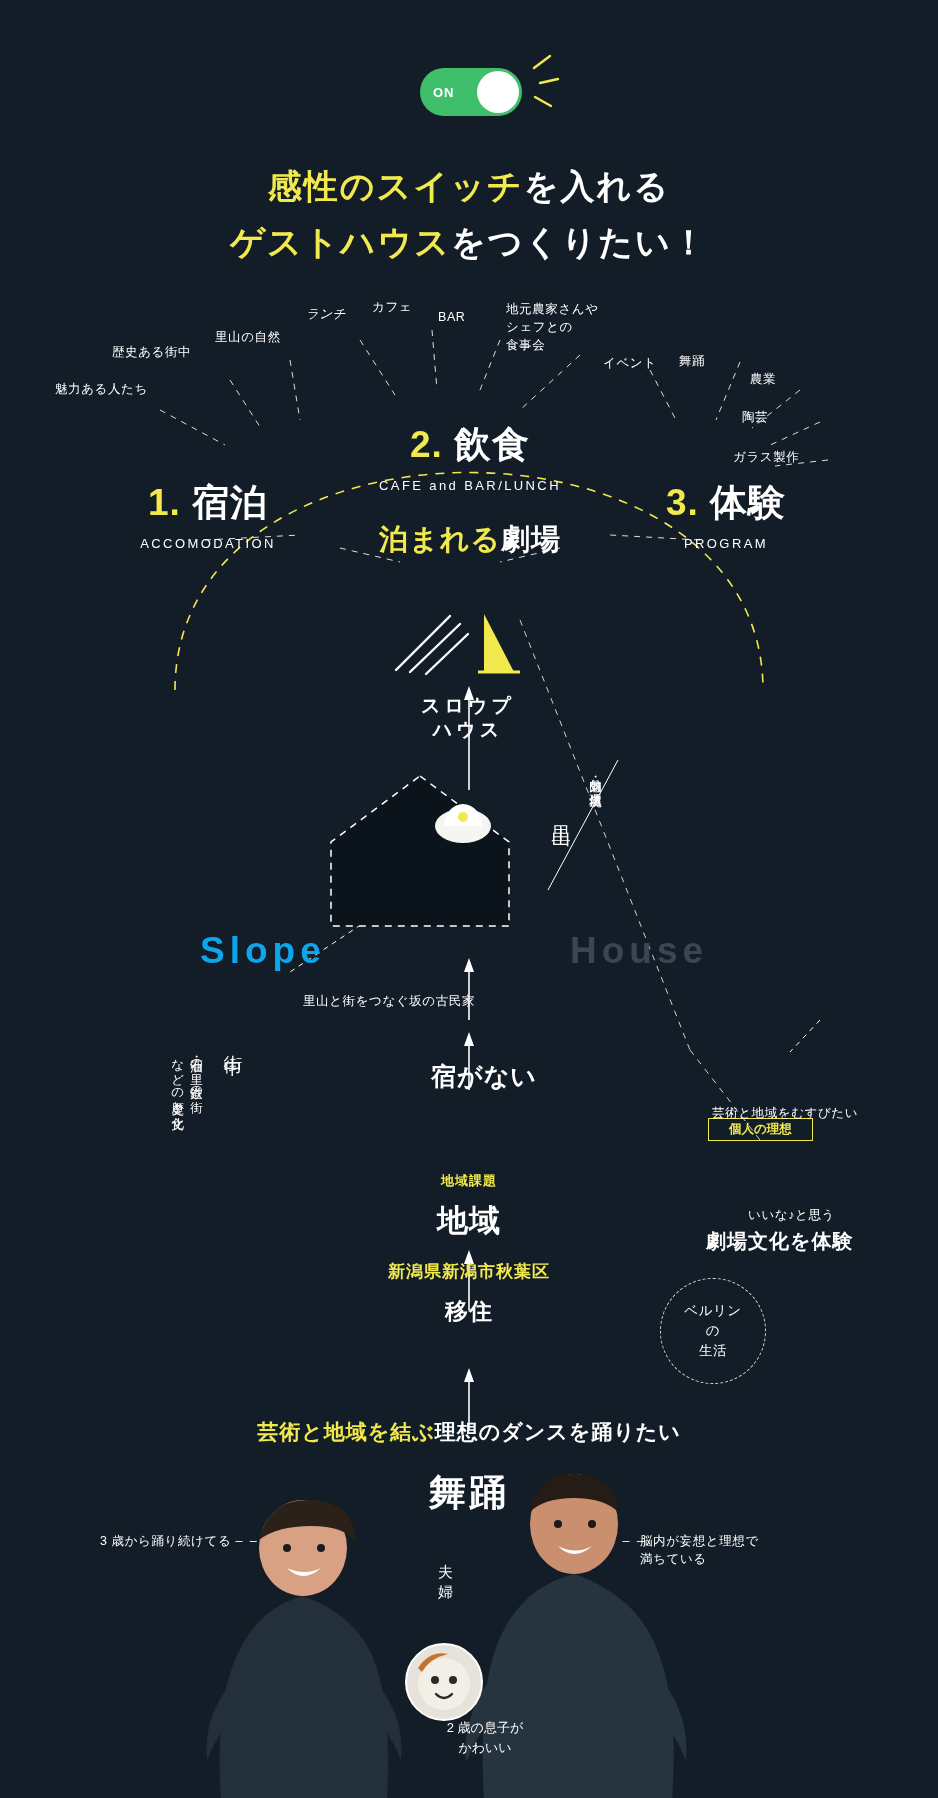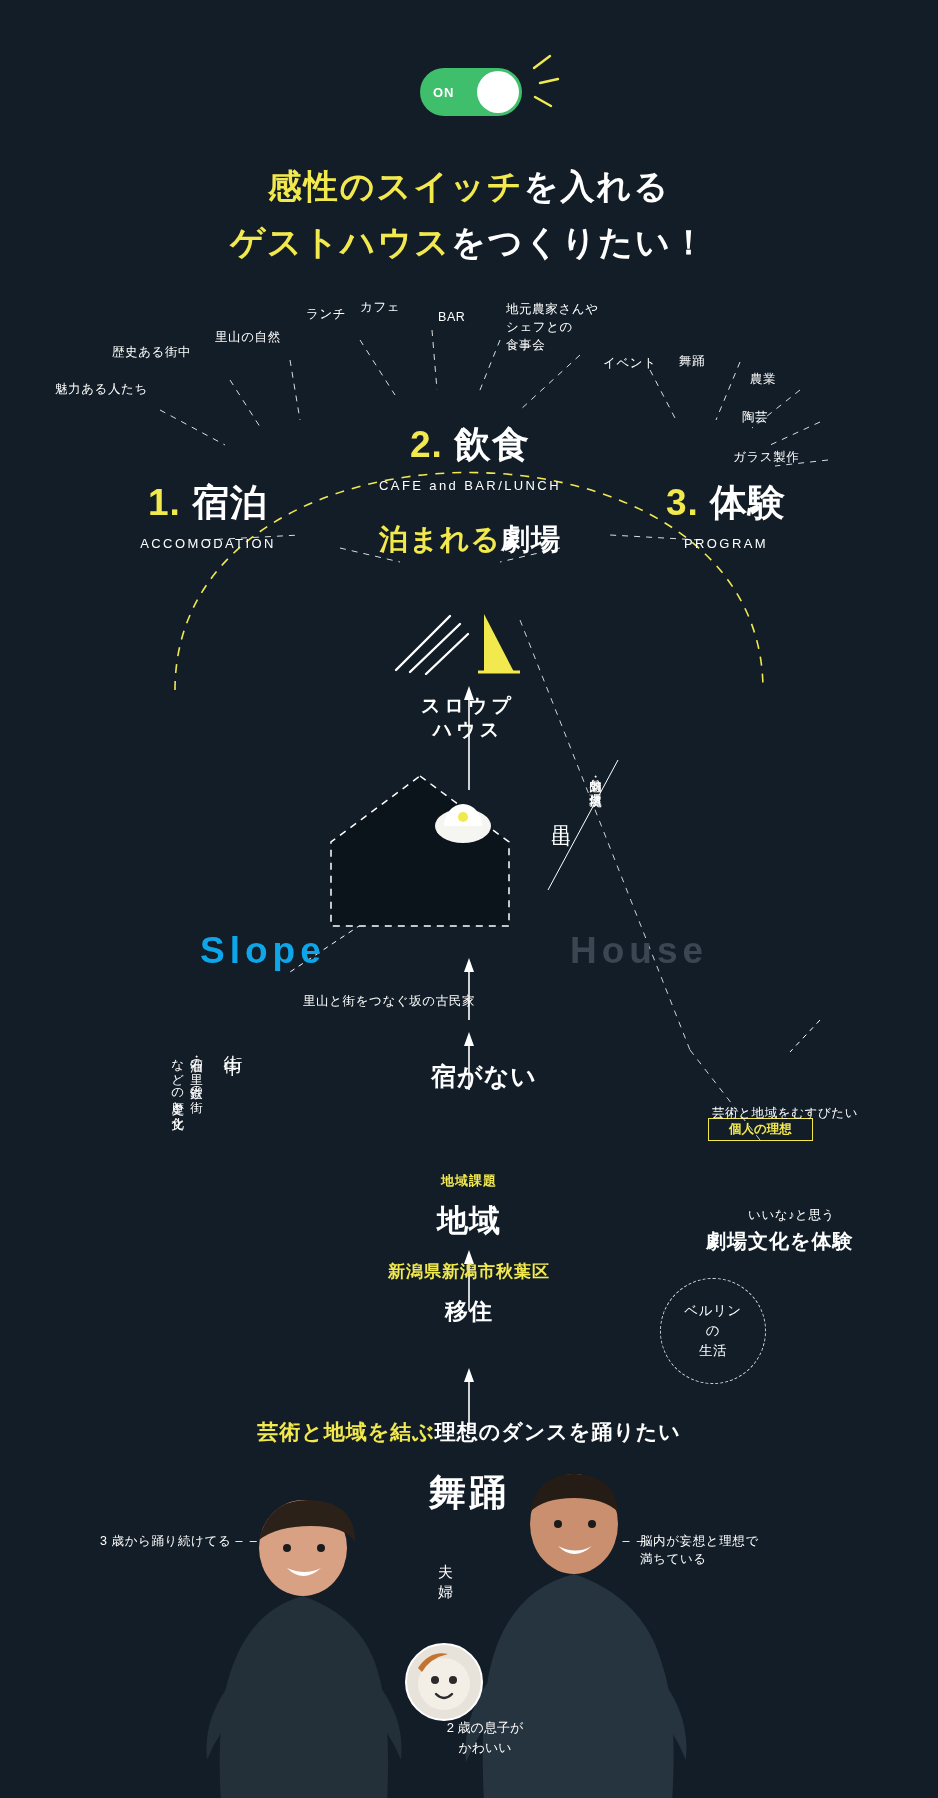--- a/index.html
+++ b/index.html
@@ -214,22 +214,22 @@
       <line x1="340" y1="248" x2="400" y2="262"></line>
       <line x1="560" y1="248" x2="500" y2="262"></line>
       <line x1="700" y1="240" x2="610" y2="235"></line>
     </g>
   </svg>
 
   <div class="abs small" style="left:55px; top:380px;">魅力ある人たち</div>
   <div class="abs small" style="left:112px; top:343px;">歴史ある街中</div>
   <div class="abs small" style="left:215px; top:328px;">里山の自然</div>
 
-  <div class="abs small" style="left:306px; top:305px;">ランチ</div>
-  <div class="abs small" style="left:360px; top:298px;">カフェ</div>
+  <div class="abs small" style="left:306px; top:305px;font-style:italic;">ランチ</div>
+  <div class="abs small" style="left:372px; top:298px;">カフェ</div>
   <div class="abs small" style="left:438px; top:308px;">BAR</div>
   <div class="abs small wrap" style="left:506px; top:284px; width:125px; white-space:pre-line;margin-top:16px;">地元農家さんや
 シェフとの
 食事会</div>
 
   <div class="abs small" style="left:603px; top:354px;">イベント</div>
   <div class="abs small" style="left:679px; top:352px;">舞踊</div>
   <div class="abs small" style="left:726px; top:370px;margin-left:24px;">農業</div>
   <div class="abs small" style="left:742px; top:408px;">陶芸</div>
   <div class="abs small" style="left:733px; top:448px;">ガラス製作</div>

